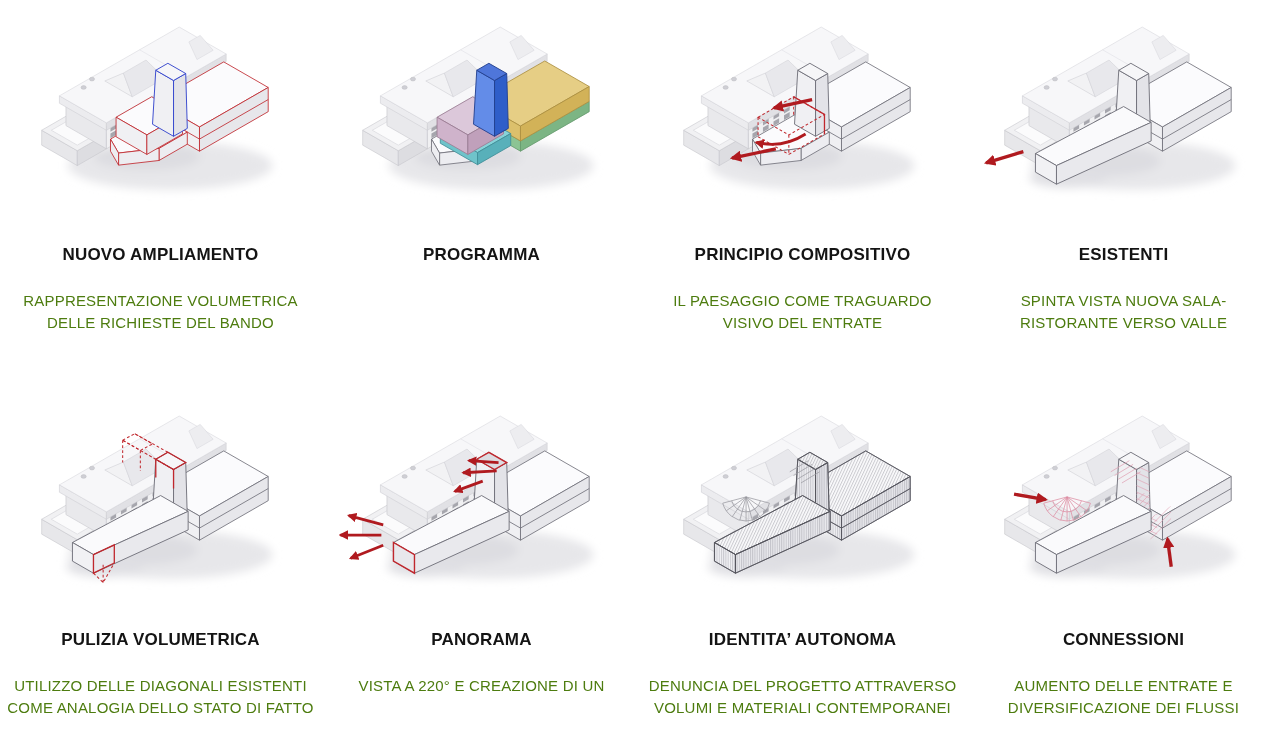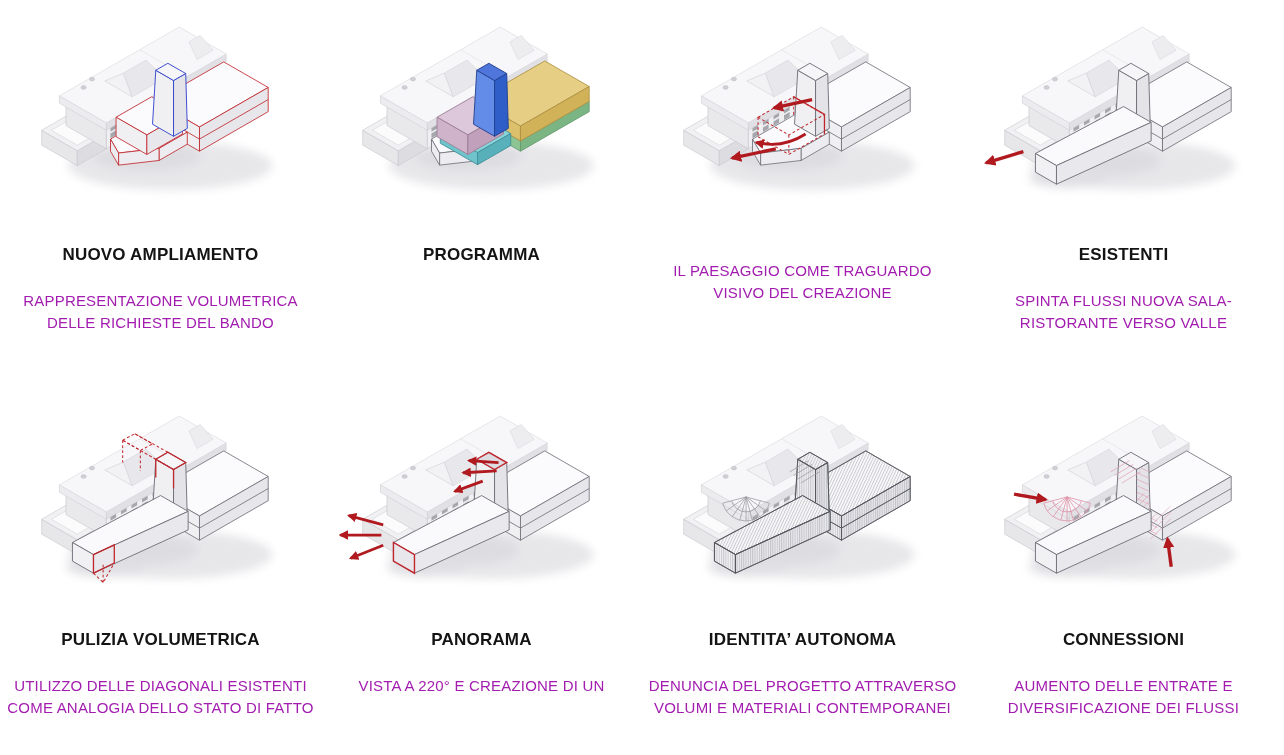--- a/index.html
+++ b/index.html
@@ -10,21 +10,21 @@
   }
   *{box-sizing:border-box;margin:0;padding:0}
   html,body{background:#fff}
   body{width:1284px;height:755px;overflow:hidden;font-family:"Liberation Sans",sans-serif}
   .grid{display:grid;grid-template-columns:repeat(4,321px);grid-template-rows:377px 378px;width:1284px;height:755px}
   .panel{display:flex;flex-direction:column;align-items:center}
   .figure{width:321px;height:236px;position:relative}
   .panel.r2 .figure{height:244px}
   .figure svg{display:block}
   .title{margin-top:8px;font-size:17px;font-weight:bold;color:#141414;text-align:center;letter-spacing:.2px;line-height:22px}
-  .desc{margin-top:24px;font-size:15px;color:#a21caf;text-align:center;line-height:22px;letter-spacing:.2px}
+  .desc{margin-top:24px;font-size:15px;color:#4d7c0f;text-align:center;line-height:22px;letter-spacing:.2px}
   .desc span{display:block}
   
   .white-vol{--r1:#fbfbfd;--r2:#f0f0f3;--r3:#e7e7eb;--rs:#70707a;
              --w1:#fbfbfd;--w2:#ededf1;--ws:#70707a;
              --t1:#f6f6f8;--t2:#f0f0f3;--t3:#e3e3e8;--ts:#70707a;
              --b1:#fafafc;--b2:#e9e9ed;--b3:#f1f1f4;--bs:#70707a;
              --m1:#fbfbfd;--m2:#f0f0f3;--m3:#e8e8ec;--ms:#70707a}
   .edge-red{--rs:var(--annotation_red);--ws:var(--annotation_red);--ts:var(--annotation_red);--bs:var(--annotation_red);--ms:var(--annotation_red)}
   .edge-blue{--ts:var(--annotation_blue)}
   .prog-blue{--t1:#4f76da;--t2:#638ce8;--t3:#2f5ec9;--ts:#24418f}
@@ -220,42 +220,43 @@
             <path class="red-solid" d="M150.2,89 L183.3,108 L183.3,129"></path>
           </g>
           <g>
             <path class="arrow" marker-end="url(#ah)" d="M170,92 L129,101"></path>
             <path class="arrow" marker-end="url(#ah)" d="M131,145 L84,155"></path>
             <path class="arrow-s" marker-end="url(#ah)" d="M163,129 Q138,145 110,138"></path>
           </g>
         </g>
       </svg>
     </div>
+    <h3 class="title">PRINCIPIO COMPOSITIVO</h3>
     <p class="desc">
       <span>IL PAESAGGIO COME TRAGUARDO</span>
-      <span>VISIVO DEL CREAZIONE</span>
+      <span>VISIVO DEL ENTRATE</span>
     </p>
   </section>
 
   <section class="panel">
     <div class="figure">
       <svg width="321" height="236" viewBox="0 0 321 236" role="img">
         <g transform="translate(12,14) scale(0.93)">
           <use href="#sym-shadowB"></use>
           <use href="#sym-bldg"></use>
           <use href="#sym-rslab" class="white-vol"></use>
           <use href="#sym-tower" class="white-vol"></use>
           <use href="#sym-bar" class="white-vol"></use>
           <path class="arrow" marker-end="url(#ah)" d="M52,148 L12,160"></path>
         </g>
       </svg>
     </div>
     <h3 class="title">ESISTENTI</h3>
     <p class="desc">
-      <span>SPINTA FLUSSI  NUOVA SALA-</span>
+      <span>SPINTA VISTA  NUOVA SALA-</span>
       <span>RISTORANTE VERSO VALLE</span>
     </p>
   </section>
 
   <section class="panel r2">
     <div class="figure">
       <svg width="321" height="244" viewBox="0 0 321 244" role="img">
         <g transform="translate(12,26) scale(0.93)">
           <use href="#sym-shadowB"></use>
           <use href="#sym-bldg"></use>

